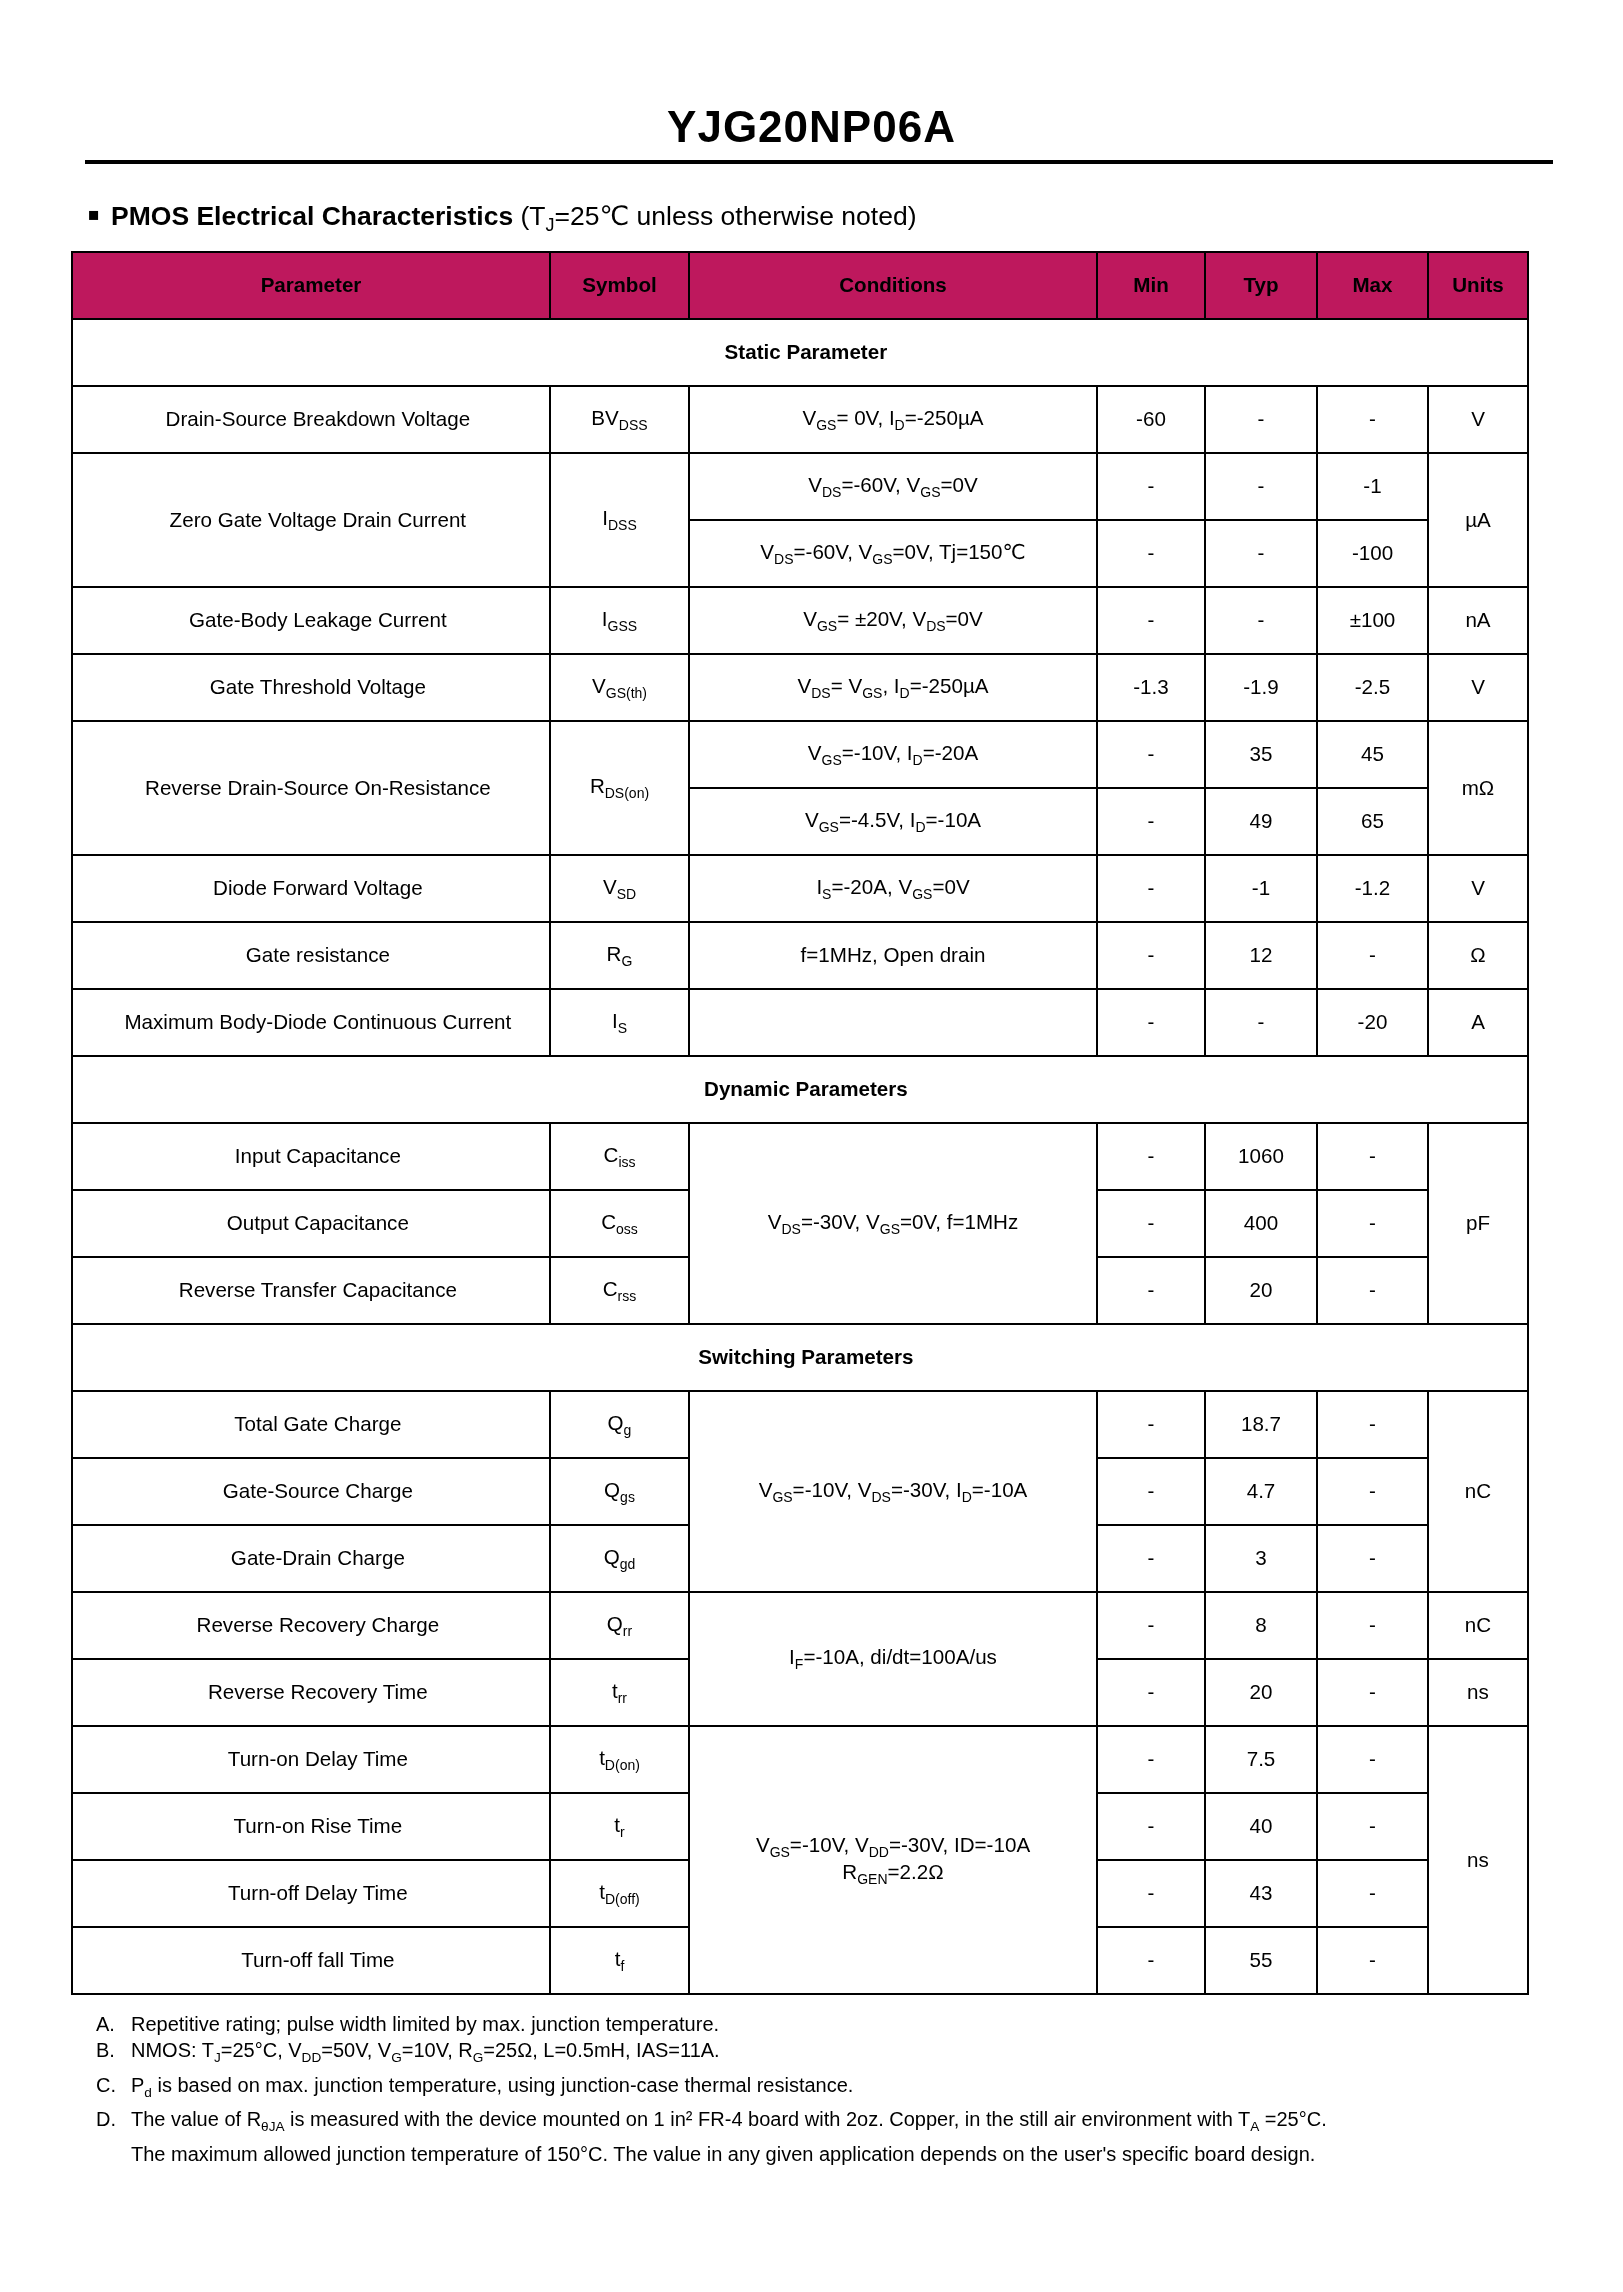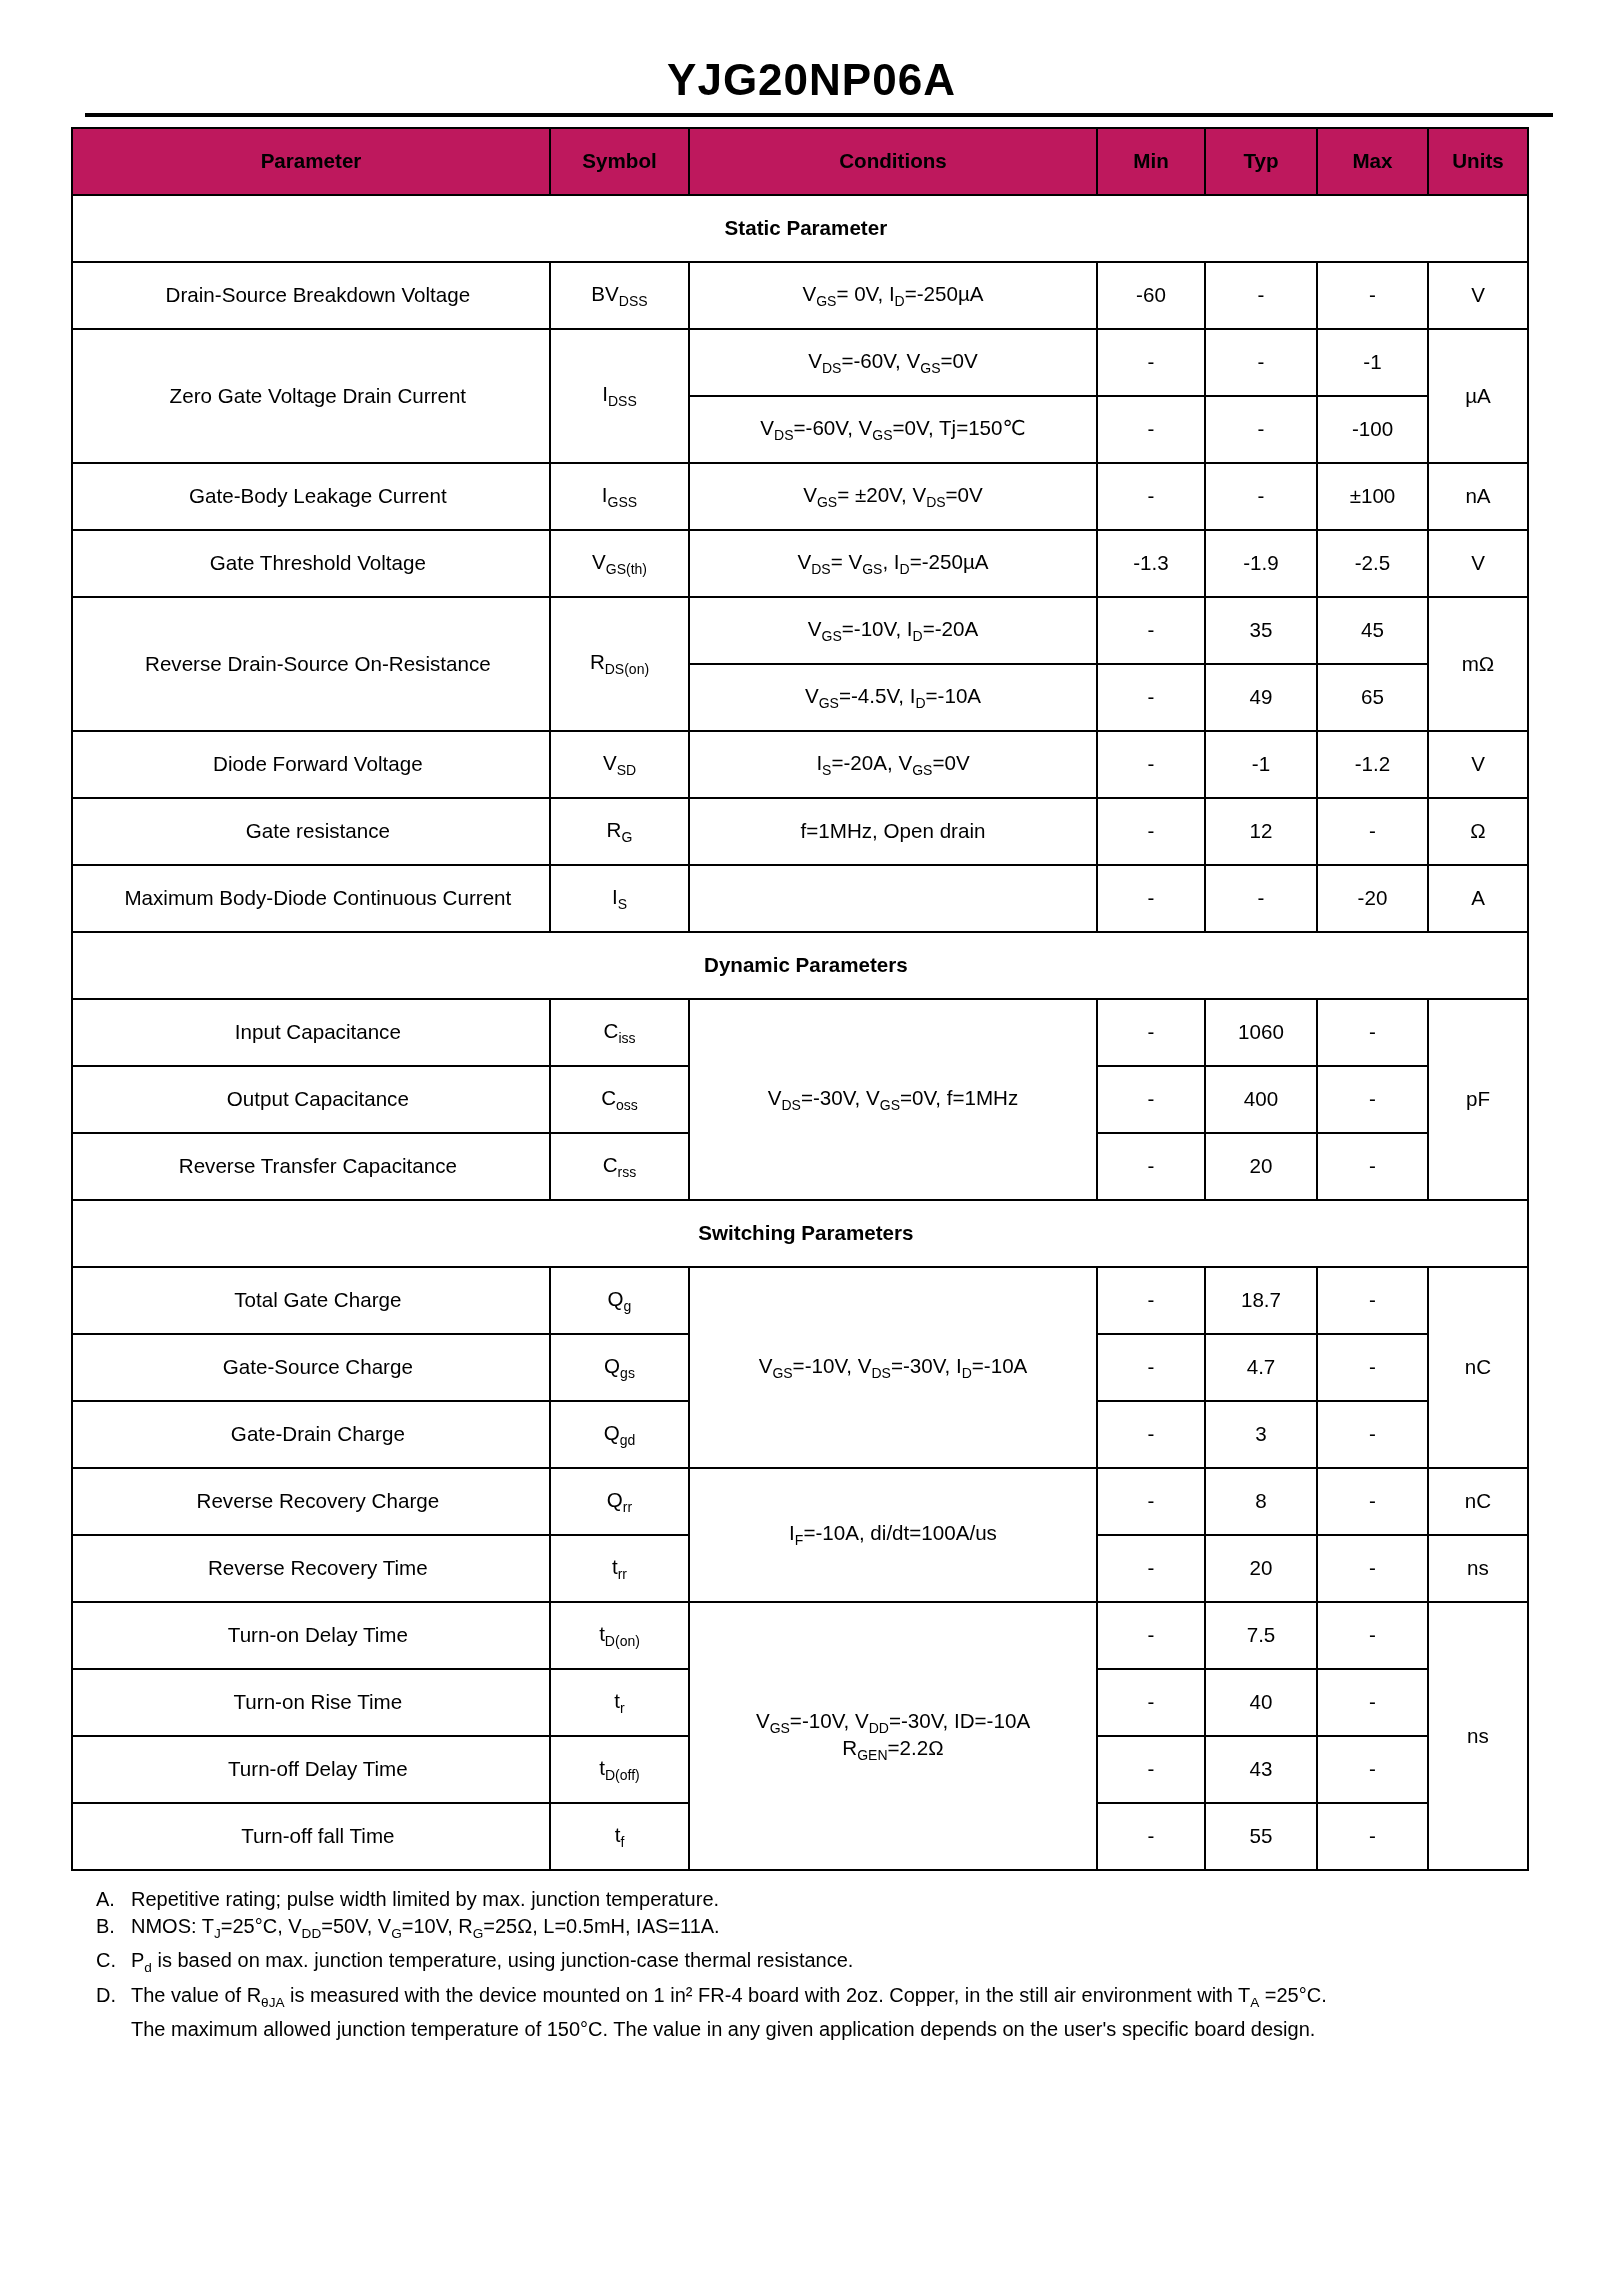--- a/index.html
+++ b/index.html
@@ -2,21 +2,21 @@
 <html><head>
 <meta charset="utf-8">
 <style>
   html,body { margin:0; padding:0; background:#e8e8e8; }
   .page {
     width:1623px; height:2293px; background:#ffffff; margin:0 auto;
     font-family:"Liberation Sans","DejaVu Sans",sans-serif; color:#000;
     position:relative; overflow:hidden;
   }
   .doc-title {
-    margin:0; padding-top:57px; text-align:center;
+    margin:0; padding-top:104px; text-align:center;
     font-size:44px; font-weight:700; letter-spacing:1px; line-height:1.05;
   }
   .title-rule { height:3.9px; background:#000; width:1468px; margin:9.8px 0 0 85px; }
   .section-heading { margin:35px 0 0 88px; font-size:26.5px; line-height:31px; }
   .section-heading .bullet { font-size:18.6px; vertical-align:3.9px; margin-right:11.8px; }
   .section-heading .bold { font-weight:700; }
   .section-heading .rest { font-weight:400; }
   table.echar {
     border-collapse:collapse; table-layout:fixed;
     margin:9.8px 0 0 71px; width:1456px; border:2.9px solid #000;
@@ -37,20 +37,24 @@
   .page-num { text-align:center; font-size:25.5px; margin-top:73px; line-height:29px; }
 </style>
 </head>
 <body>
 
 <div class="page">
 
   <h1 class="doc-title">YJG20NP06A</h1>
   <div class="title-rule"></div>
 
+  <div class="section-heading">
+    <span class="bullet">■</span><span class="bold">PMOS Electrical Characteristics</span>
+    <span class="rest">(T<sub>J</sub>=25℃ unless otherwise noted)</span>
+  </div>
 
   <table class="echar">
     <colgroup>
       <col style="width:478px">
         <col style="width:139px">
         <col style="width:408px">
       <col style="width:108px">
         <col style="width:112px">
         <col style="width:111px">
         <col style="width:100px">

